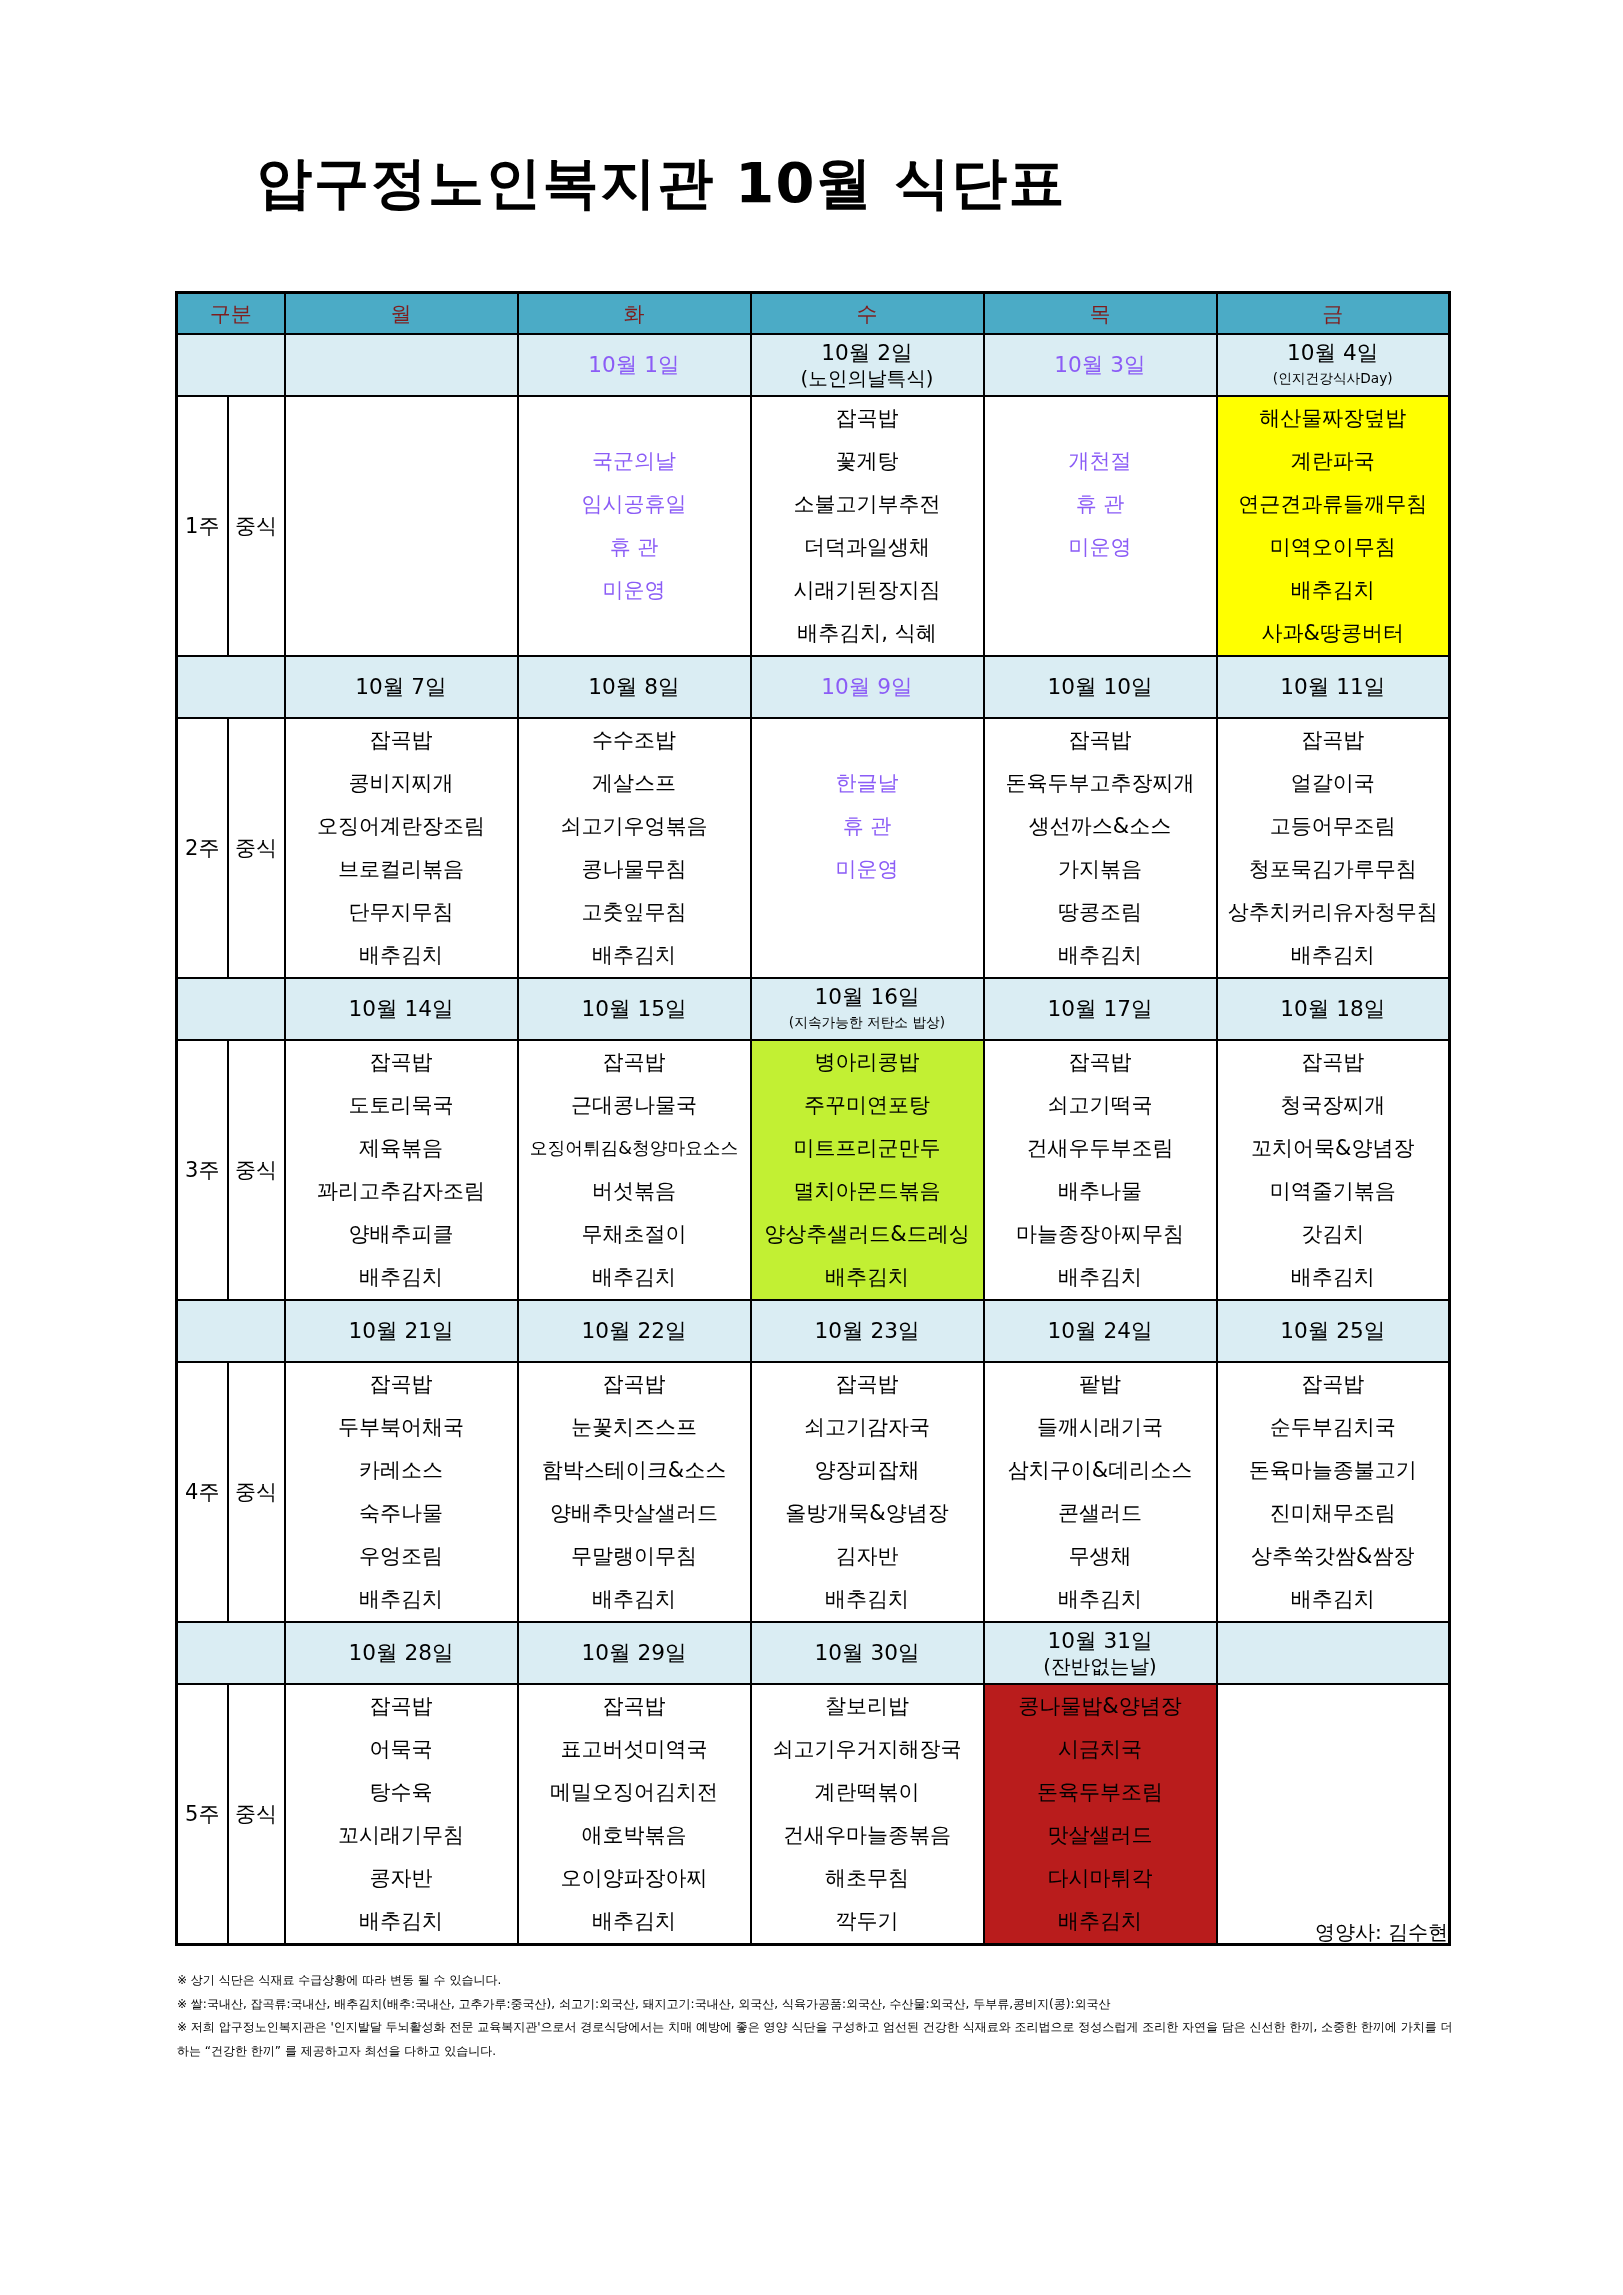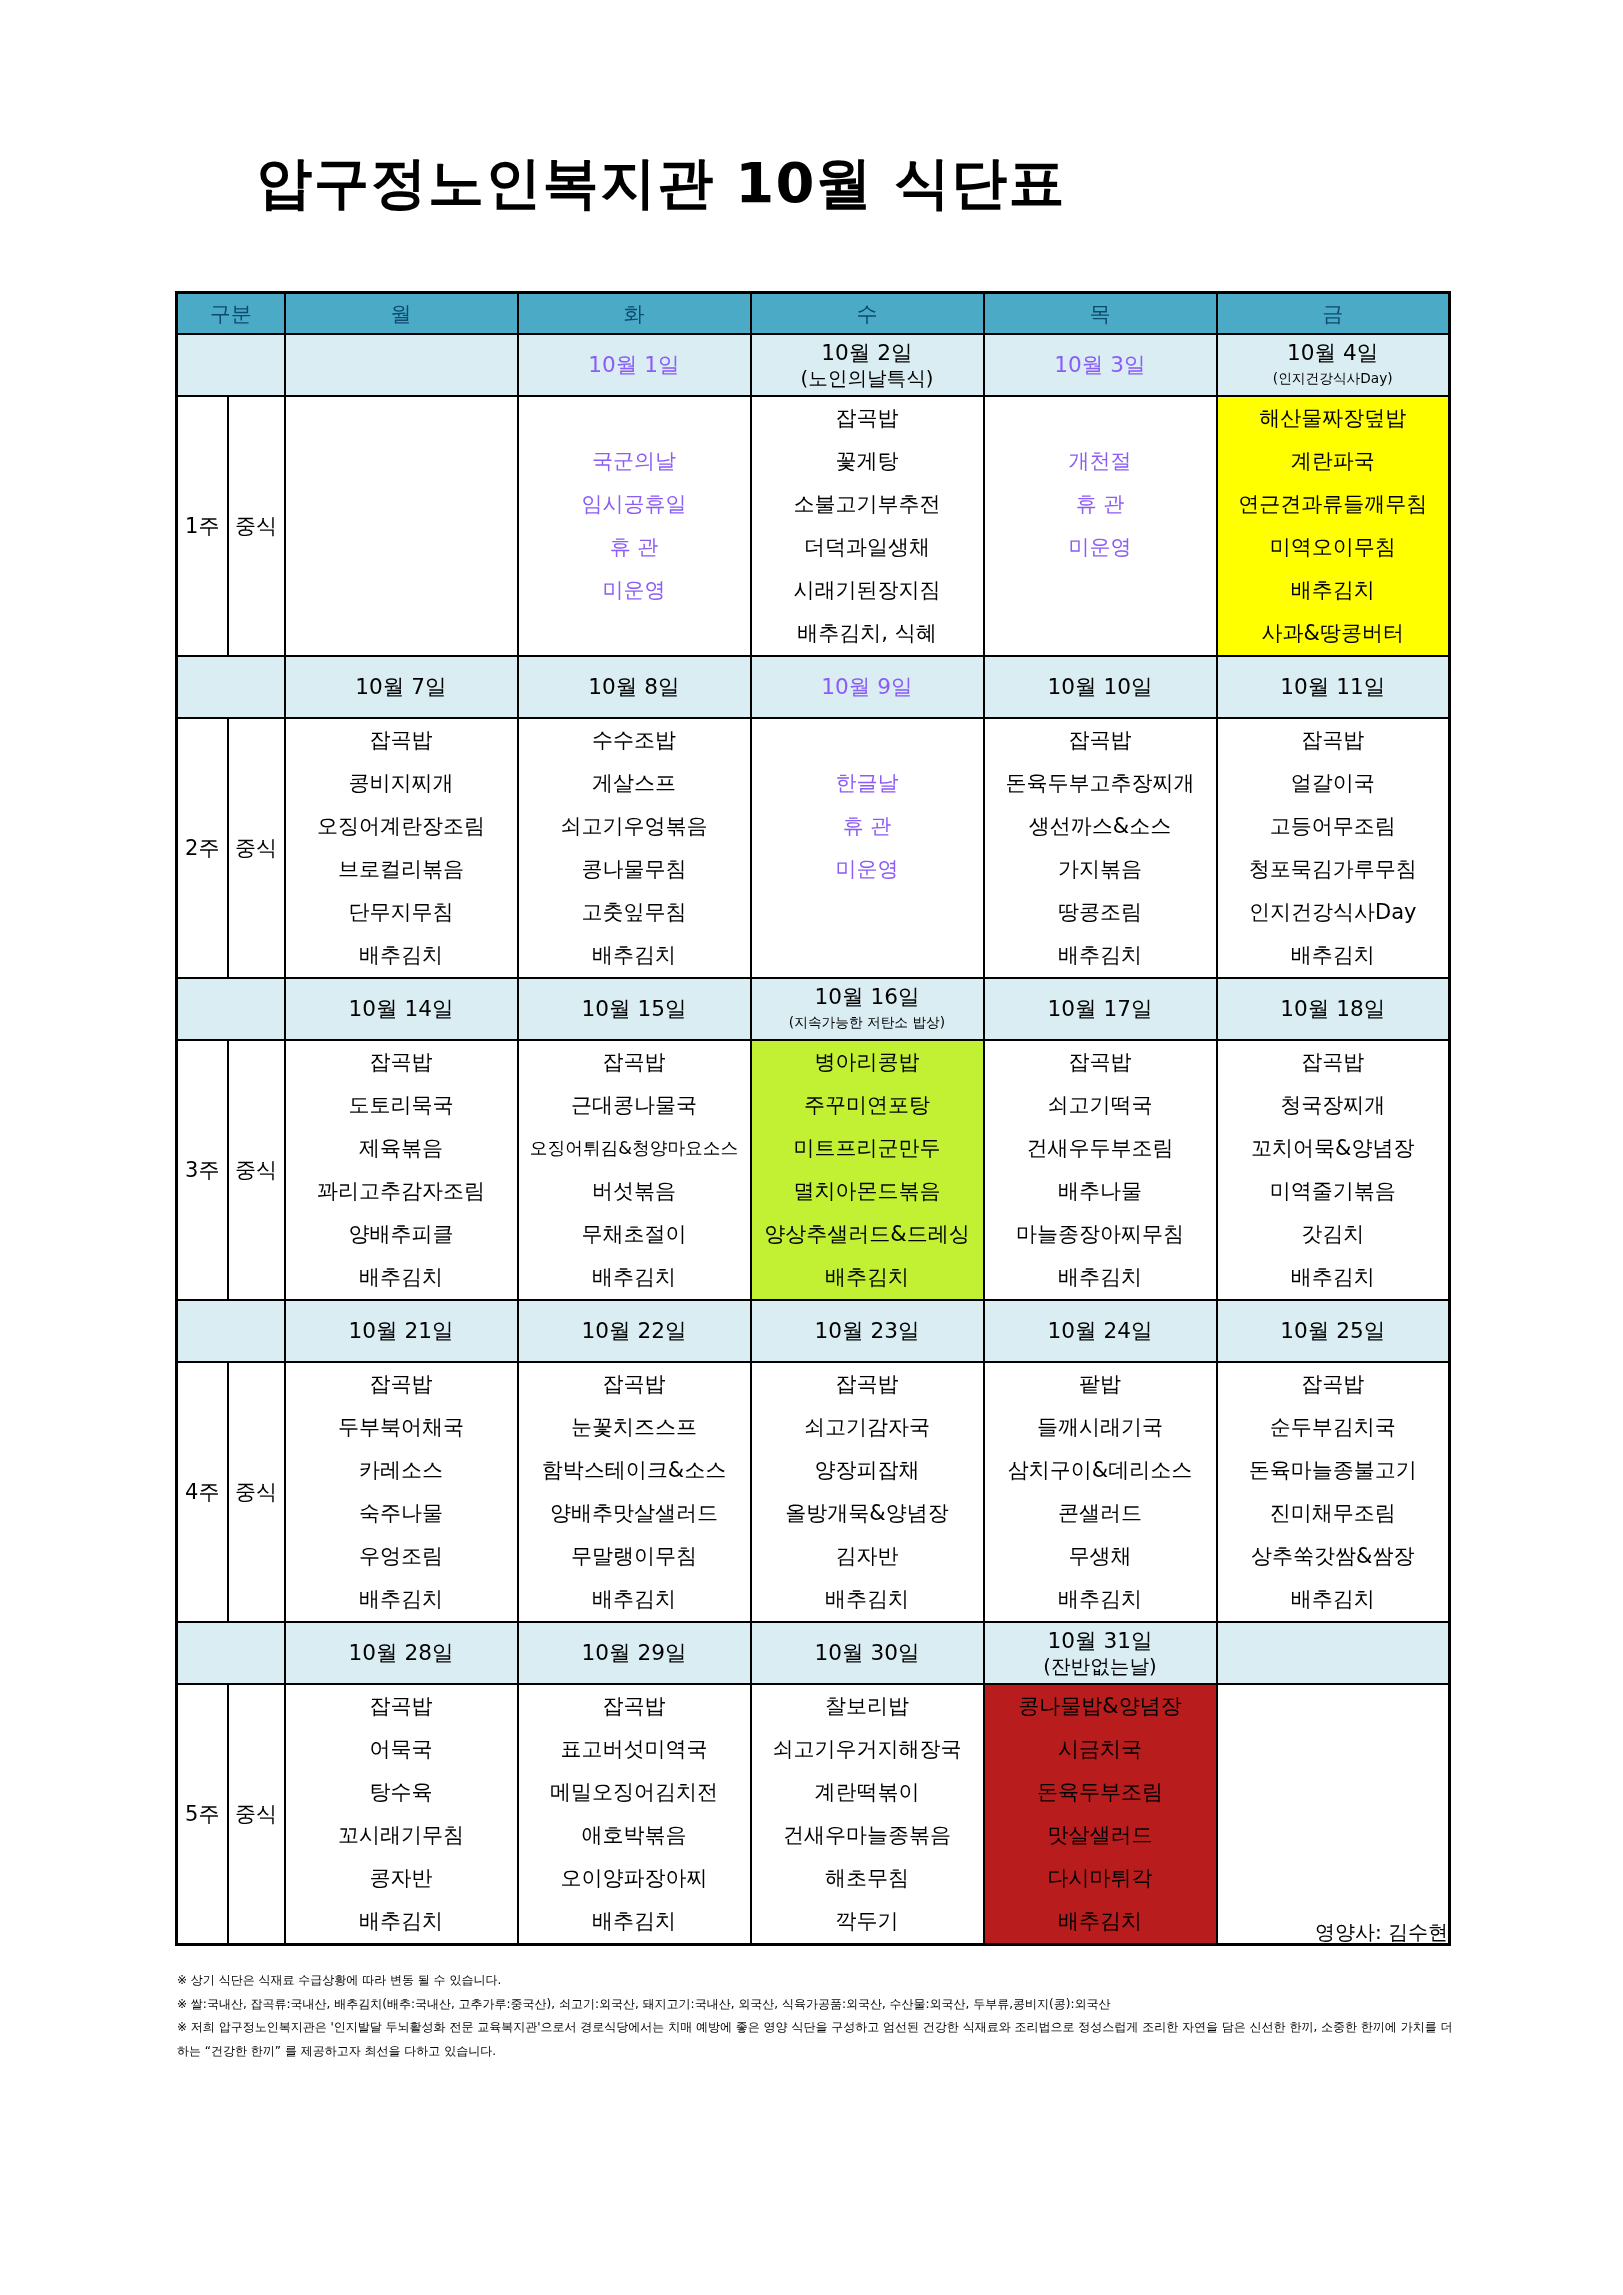--- a/index.html
+++ b/index.html
@@ -17,21 +17,21 @@
     border: 3.9px solid #000; table-layout: fixed;
   }
   table.menu td, table.menu th {
     border: 2px solid #000; text-align: center; vertical-align: middle;
     padding: 0; font-weight: normal;
   }
   col.c-week { width: 51px; }
   col.c-meal { width: 57px; }
   col.c-day  { width: 233px; }
   tr.hdr th {
-    background: #4BABC6; color: #0c4a6e; height: 39px; font-size: 21px;
+    background: #4BABC6; color: #7f1d1d; height: 39px; font-size: 21px;
   }
   tr.date td {
     background: #DAEDF3; font-size: 21.6px; line-height: 26px; height: 60px;
   }
   tr.date td .sub { display: block; font-size: 19.6px; line-height: 25px; }
   tr.date td .sub.tiny { font-size: 13.7px; }
   .red { color: #8b5cf6; }
   tr.week td.label { font-size: 21px; }
   tr.week td.menu-cell { padding: 0; }
   .items { display: flex; flex-direction: column; justify-content: flex-start; }
@@ -181,21 +181,21 @@
             <div class="item">땅콩조림</div>
             <div class="item">배추김치</div>
           </div>
         </td>
         <td class="menu-cell">
           <div class="items">
             <div class="item">잡곡밥</div>
             <div class="item">얼갈이국</div>
             <div class="item">고등어무조림</div>
             <div class="item">청포묵김가루무침</div>
-            <div class="item">인지건강식사Day</div>
+            <div class="item">상추치커리유자청무침</div>
             <div class="item">배추김치</div>
           </div>
         </td>
       </tr>
       <tr class="date">
         <td colspan="2"></td>
         <td><span>10월 14일</span></td>
         <td><span>10월 15일</span></td>
         <td><span>10월 16일</span><span class="sub tiny">(지속가능한 저탄소 밥상)</span></td>
         <td><span>10월 17일</span></td>

